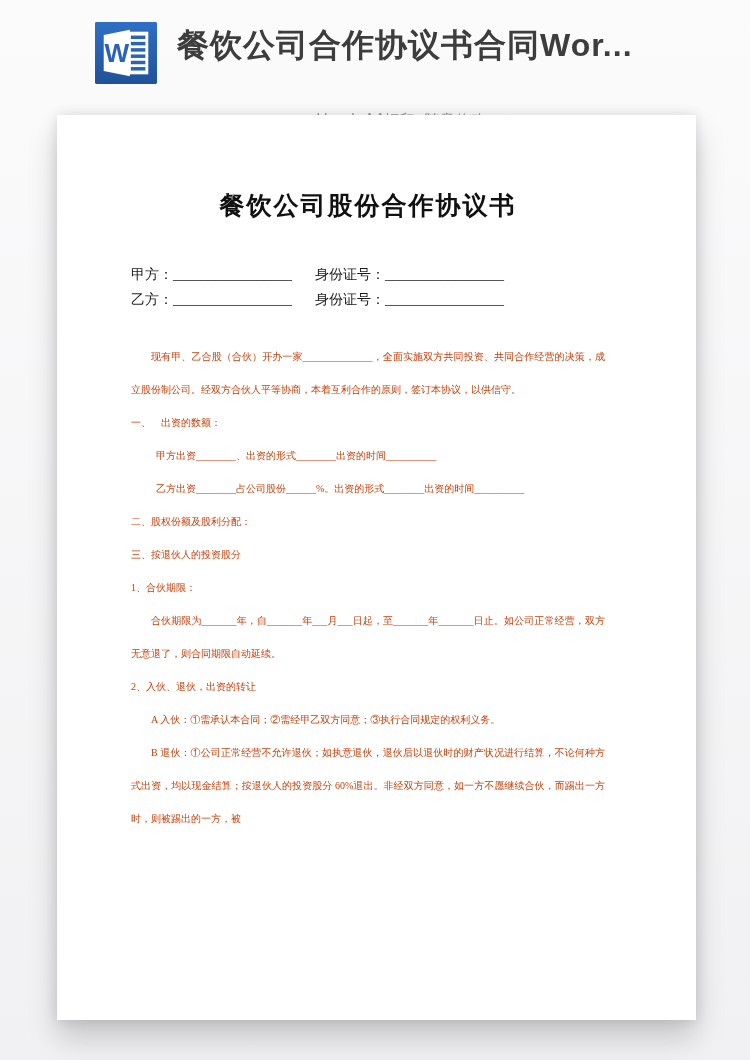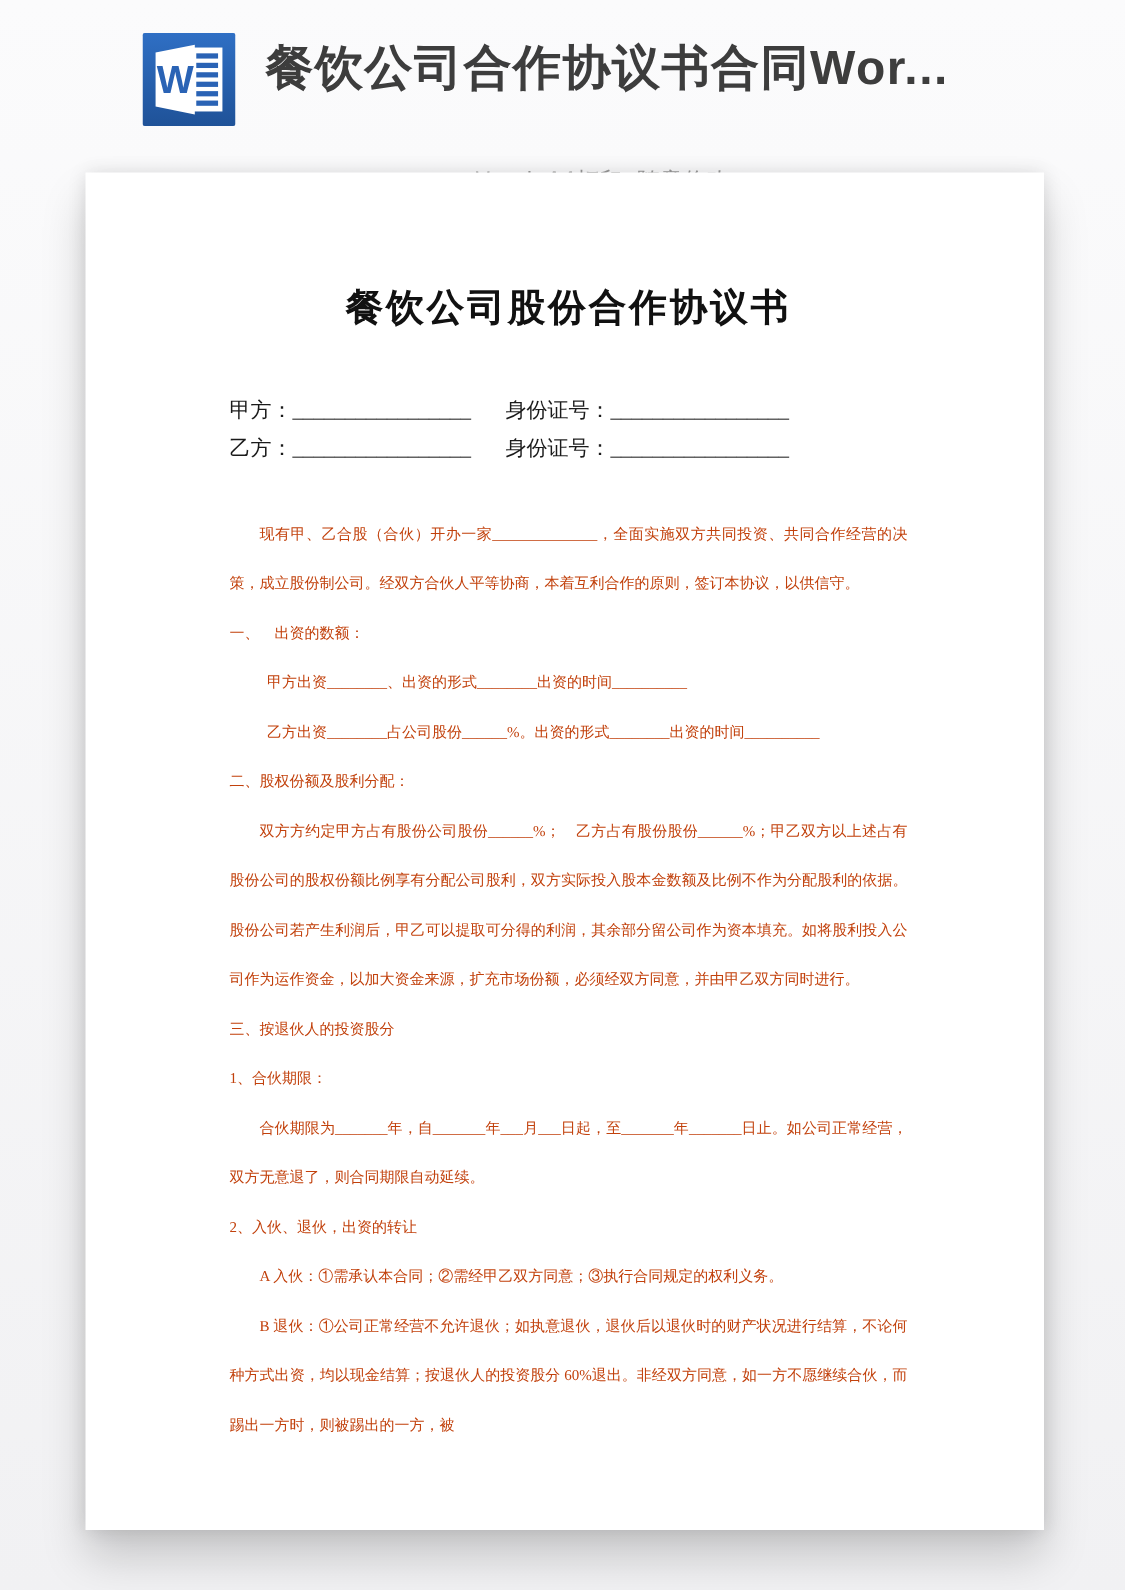--- a/index.html
+++ b/index.html
@@ -28,21 +28,21 @@
     white-space: nowrap;
     margin-top: 31px;
   }
 
   
   .sheet {
     position: absolute; left: 57px; top: 115px;
     width: 639px; height: 905px;
     background: #ffffff;
     box-shadow: 0 0 12px rgba(0,0,0,0.12), 0 18px 28px rgba(0,0,0,0.18);
-    padding: 73px 91px 0 96px;
+    padding: 73px 91px 0 74px;
   }
   .doc-title {
     text-align: center;
     font-size: 25px; font-weight: bold; letter-spacing: 2px;
     line-height: 36px; color: #111;
   }
   .party { margin-top: 38px; font-size: 14px; line-height: 25px; }
   .party-row { display: flex; }
   .party-col1 { flex: 0 0 184px; }
   .party-col2 { flex: 1 1 auto; }
@@ -102,21 +102,20 @@
       <span class="party-col2"><span>身份证号：</span><span class="blank">_________________</span></span>
     </div>
   </div>
 
   <div class="doc-body">
     <p class="para first">现有甲、乙合股（合伙）开办一家______________，全面实施双方共同投资、共同合作经营的决策，成立股份制公司。经双方合伙人平等协商，本着互利合作的原则，签订本协议，以供信守。</p>
     <p class="h">一、　出资的数额：</p>
     <p class="fill">甲方出资________、出资的形式________出资的时间__________</p>
     <p class="fill">乙方出资________占公司股份______%。出资的形式________出资的时间__________</p>
     <p class="h">二、股权份额及股利分配：</p>
-    <p class="para">双方方约定甲方占有股份公司股份______%；　乙方占有股份股份______%；甲乙双方以上述占有股份公司的股权份额比例享有分配公司股利，双方实际投入股本金数额及比例不作为分配股利的依据。股份公司若产生利润后，甲乙可以提取可分得的利润，其余部分留公司作为资本填充。如将股利投入公司作为运作资金，以加大资金来源，扩充市场份额，必须经双方同意，并由甲乙双方同时进行。</p>
     <p class="h">三、按退伙人的投资股分</p>
     <p class="sub">1、合伙期限：</p>
     <p class="para">合伙期限为_______年，自_______年___月___日起，至_______年_______日止。如公司正常经营，双方无意退了，则合同期限自动延续。</p>
     <p class="sub">2、入伙、退伙，出资的转让</p>
     <p class="para">A 入伙：①需承认本合同；②需经甲乙双方同意；③执行合同规定的权利义务。</p>
     <p class="para">B 退伙：①公司正常经营不允许退伙；如执意退伙，退伙后以退伙时的财产状况进行结算，不论何种方式出资，均以现金结算；按退伙人的投资股分 60%退出。非经双方同意，如一方不愿继续合伙，而踢出一方时，则被踢出的一方，被</p>
   </div>
 </div>
 
 </body></html>

